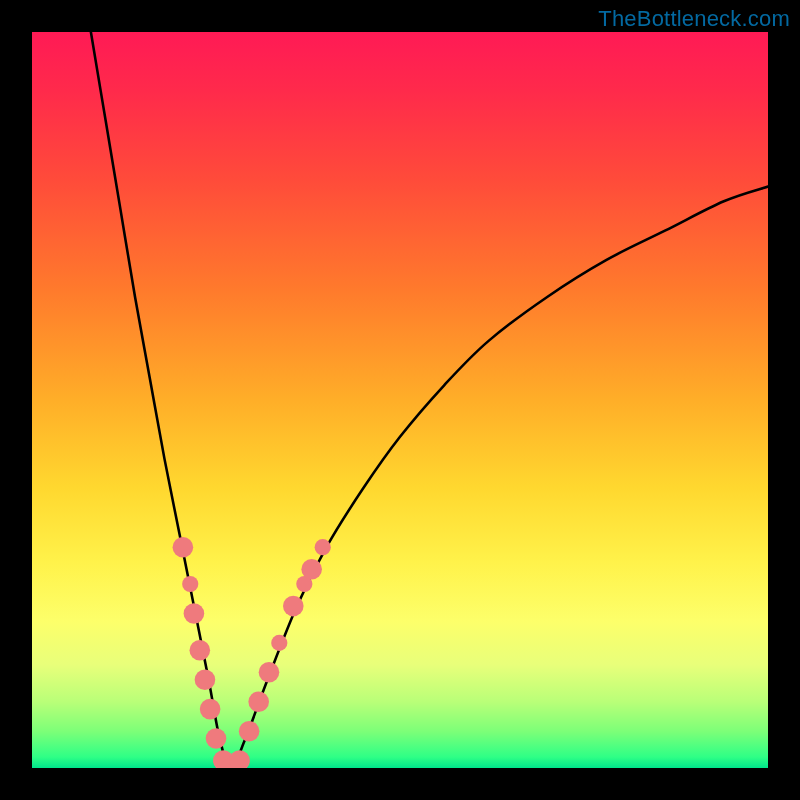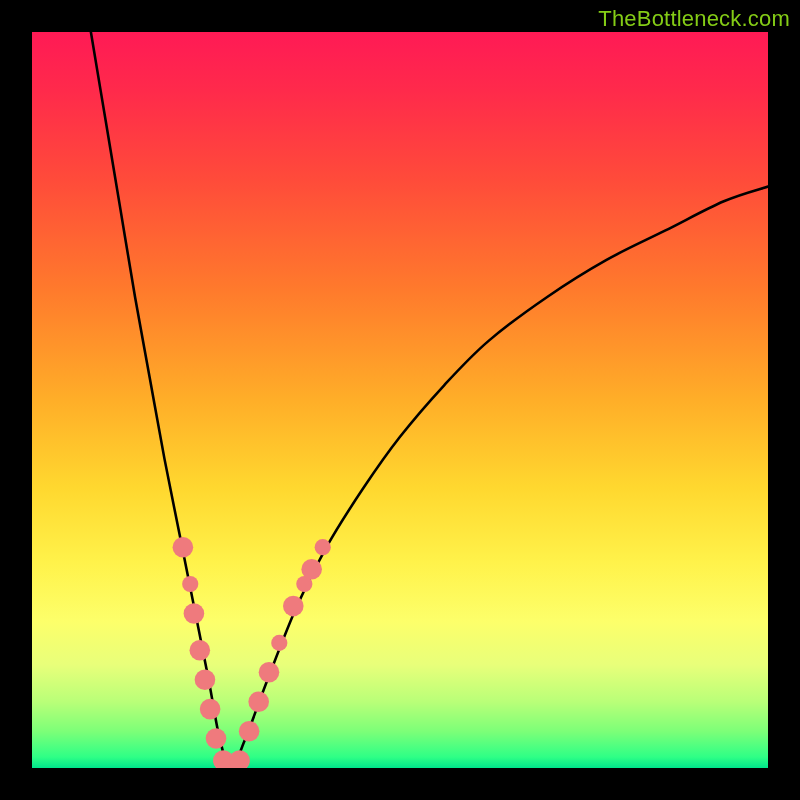--- a/index.html
+++ b/index.html
@@ -38,21 +38,21 @@
     position: absolute;
     top: 0;
     left: 0;
     width: 100%;
     height: 100%;
   }
   .watermark {
     position: absolute;
     top: 6px;
     right: 10px;
-    color: #84cc16;
+    color: #0369a1;
     font-size: 22px;
     font-weight: 500;
     letter-spacing: 0.2px;
   }
 </style>
 </head>
 <body>
 
 <div class="frame">
 

